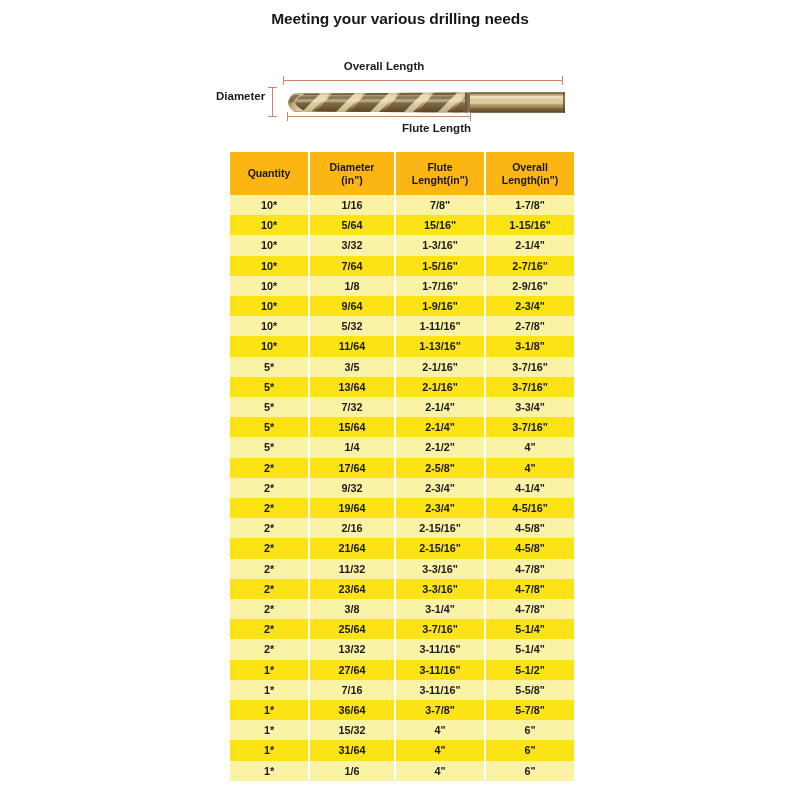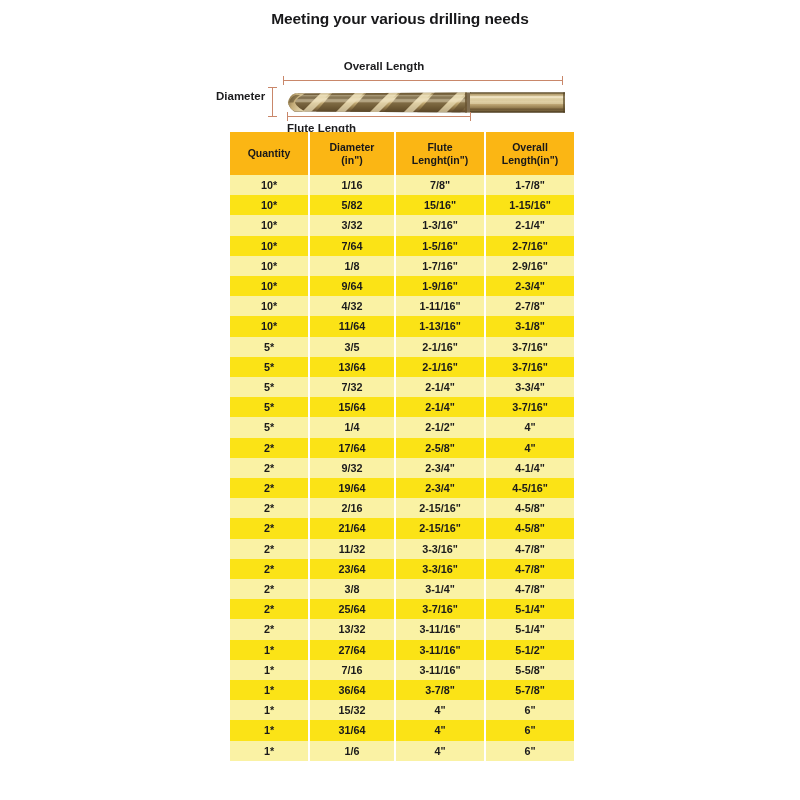--- a/index.html
+++ b/index.html
@@ -55,21 +55,21 @@
     height: 86px;
   }
   .dim-label {
     position: absolute;
     font-size: 11.5px;
     font-weight: bold;
     color: #1c1c1e;
     white-space: nowrap;
   }
   .label-overall { top: 2px; left: 0; width: 768px; text-align: center; }
-  .label-flute   { top: 64px; left: 287px; width: 184px; text-align: left; }
+  .label-flute   { top: 64px; left: 287px; width: 184px; text-align: right; }
   .label-diameter{ top: 32px; left: 216px; }
 
   
   .dimline-h {
     position: absolute;
     height: 9px;
   }
   .dimline-h .bar {
     position: absolute;
     top: 4px;
@@ -116,21 +116,21 @@
   }
   .dimline-v .tick.top { top: 0; }
   .dimline-v .tick.bottom { bottom: 0; }
 
   
   .bit { position: absolute; top: 28px; left: 281px; width: 284px; height: 33px; }
 
   
   .spec-table {
     position: absolute;
-    top: 132px;
+    top: 152px;
     left: 228px;
     width: 344px;
     border-collapse: separate;
     border-spacing: 2px 0;
     table-layout: fixed;
   }
   .spec-table col.c-qty  { width: 78px; }
   .spec-table col.c-dia  { width: 84px; }
   .spec-table col.c-flu  { width: 88px; }
   .spec-table col.c-ovr  { width: 88px; }
@@ -286,21 +286,21 @@
     </thead>
     <tbody id="table-body">
         <tr class="band-a">
           <td>10*</td>
           <td>1/16</td>
           <td>7/8"</td>
           <td>1-7/8"</td>
         </tr>
         <tr class="band-b">
           <td>10*</td>
-          <td>5/82</td>
+          <td>5/64</td>
           <td>15/16"</td>
           <td>1-15/16"</td>
         </tr>
         <tr class="band-a">
           <td>10*</td>
           <td>3/32</td>
           <td>1-3/16"</td>
           <td>2-1/4"</td>
         </tr>
         <tr class="band-b">
@@ -316,21 +316,21 @@
           <td>2-9/16"</td>
         </tr>
         <tr class="band-b">
           <td>10*</td>
           <td>9/64</td>
           <td>1-9/16"</td>
           <td>2-3/4"</td>
         </tr>
         <tr class="band-a">
           <td>10*</td>
-          <td>4/32</td>
+          <td>5/32</td>
           <td>1-11/16"</td>
           <td>2-7/8"</td>
         </tr>
         <tr class="band-b">
           <td>10*</td>
           <td>11/64</td>
           <td>1-13/16"</td>
           <td>3-1/8"</td>
         </tr>
         <tr class="band-a">

